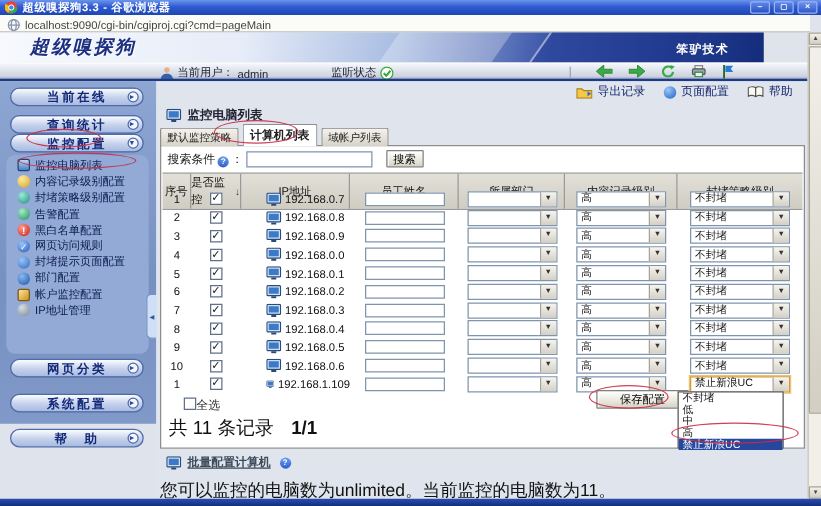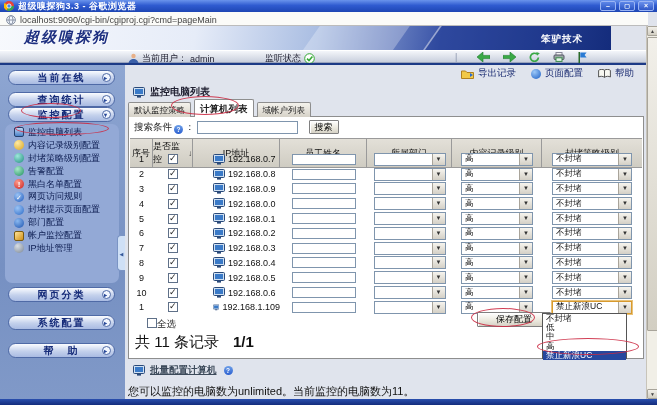--- a/index.html
+++ b/index.html
@@ -26,21 +26,21 @@
   .company{position:absolute;left:541px;top:7px;font-size:9.5px;font-weight:bold;color:#fff;letter-spacing:1px;}
 
   
   .userbar{position:absolute;left:0;top:50px;width:657px;height:13px;background:linear-gradient(#f4f6fa,#c9cfdd);border-top:1px solid #fff;border-bottom:1px solid #9aa4bd;font-size:9px;color:#223;}
   .userbar .abs{position:absolute;top:1px;display:flex;align-items:center;gap:3px;}
   .navdiv{position:absolute;left:455px;top:1px;color:#8a94ad;font-size:9px;}
   .navico{position:absolute;top:1px;cursor:pointer;}
   .strip{position:absolute;left:0;top:63px;width:657px;height:2px;background:#1c3a86;}
 
   
-  .sidebar{position:absolute;left:0;top:65px;width:125px;height:334px;background:linear-gradient(180deg,#8ea6d2,#7690c2 60%,#8099c8);}
+  .sidebar{position:absolute;left:0;top:65px;width:125px;height:274px;background:linear-gradient(180deg,#8ea6d2,#7690c2 60%,#8099c8);}
   .pill{position:absolute;left:8px;width:107px;height:15px;border-radius:8px;border:1px solid #4f6aa6;background:linear-gradient(#fafcff,#c4d1ec 55%,#a9bbe2);display:flex;align-items:center;justify-content:center;font-size:10px;font-weight:bold;color:#142a78;cursor:pointer;letter-spacing:2px;}
   .pill .pillarrow{position:absolute;right:3px;top:2px;width:9px;height:9px;border-radius:50%;background:#f2f6fe;border:1px solid #4f6aa6;font-size:6px;line-height:8px;text-align:center;color:#2a4a9a;}
   .pill .pillarrow::after{content:"▸";}
   .pill.expanded .pillarrow::after{content:"▾";}
   .submenu{position:absolute;left:5px;top:59px;width:114px;height:159px;background:#93a9d6;border-radius:7px;padding-top:2px;}
   .subitem{display:flex;align-items:center;gap:4px;height:12.9px;padding-left:9px;font-size:9px;color:#0c1c50;cursor:pointer;white-space:nowrap;}
   .sicon{width:10px;height:10px;border-radius:50%;flex:0 0 10px;position:relative;text-align:center;}
   .computer-list-icon{border-radius:2px;background:linear-gradient(#bfd6f2,#4a82c8);border:1px solid #24406e;}
   .record-level-icon{background:radial-gradient(circle at 35% 30%,#ffeaa2,#d9a520);}
   .block-policy-icon{background:radial-gradient(circle at 35% 30%,#9fe8dc,#1f8d7c);}
@@ -97,21 +97,21 @@
   .records{position:absolute;top:216px;left:6px;font-size:15px;color:#111;}
   .records b{margin-left:14px;}
 
   .savebtn{position:absolute;top:247px;left:352px;width:74px;height:15px;z-index:3;font-size:9px;}
   .ddlist{position:absolute;top:248px;left:417px;width:85px;height:46px;background:#fff;border:1px solid #555;z-index:4;font-size:8.5px;}
   .opt{height:9.2px;line-height:9.2px;padding-left:3px;color:#111;cursor:pointer;white-space:nowrap;}
   .opt.sel{background:#26479e;color:#fff;}
 
   .batchrow{position:absolute;top:299px;left:8px;display:flex;align-items:center;gap:5px;font-size:9.5px;}
   .batchlink{font-weight:bold;color:#3c4a5a;text-decoration:underline;cursor:pointer;}
-  .footnote{position:absolute;top:319px;left:3px;font-size:11px;color:#111;}
+  .footnote{position:absolute;top:319px;left:3px;font-size:14px;color:#111;}
 
   
   .scrollbar{position:absolute;left:646px;top:26px;width:11px;height:373px;background:#f1efe7;border-left:1px solid #c8c4ba;}
   .sb-up,.sb-down,.sb-thumb{position:absolute;left:0;width:11px;background:linear-gradient(#f2f0ea,#d2cec2);border:1px solid #a8a49a;border-radius:1px;text-align:center;color:#444;font-size:5px;}
   .sb-up{top:0;height:10px;line-height:9px;} .sb-up::after{content:"▲";}
   .sb-down{bottom:0;height:10px;line-height:9px;} .sb-down::after{content:"▼";}
   .sb-thumb{top:11px;height:294px;}
 
   .bottombar{position:absolute;left:0;top:399px;width:657px;height:6px;background:linear-gradient(#2a4fae,#142c7c);}
 

